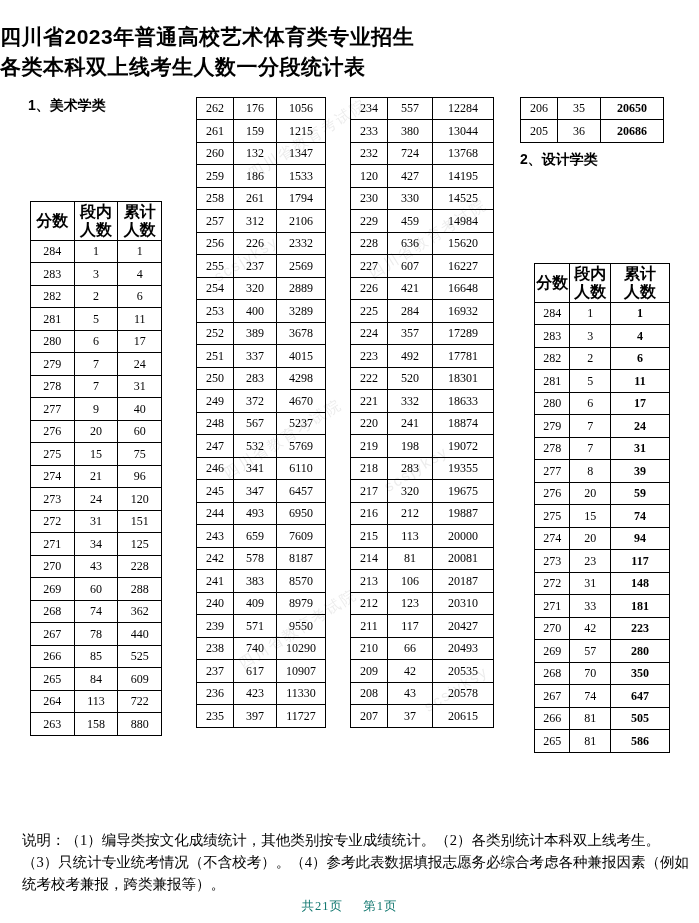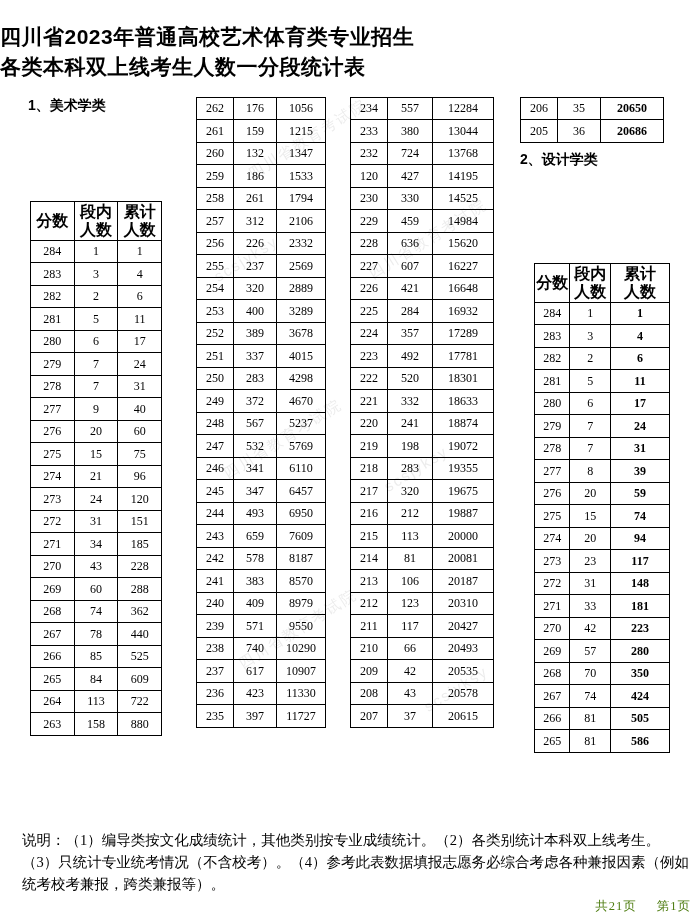--- a/index.html
+++ b/index.html
@@ -97,23 +97,23 @@
     font-size: 14.5px;
     line-height: 1.5;
     text-indent: 0;
     font-family: "Liberation Serif", "DejaVu Serif", serif;
   }
   .footer {
     position: absolute;
     left: 0;
     right: 0;
     top: 898px;
-    text-align: right;
+    text-align: center;
     font-size: 12.5px;
-    color: #4d7c0f;
+    color: #0f766e;
     letter-spacing: 1px;
   }
   .footer span { margin: 0 8px; }
 
   
   .wm {
     position: absolute;
     color: rgba(150,150,150,0.18);
     font-size: 15px;
     font-family: "Liberation Sans", "DejaVu Sans", sans-serif;
@@ -226,21 +226,21 @@
               <td>120</td>
             </tr>
             <tr>
               <td>272</td>
               <td>31</td>
               <td>151</td>
             </tr>
             <tr>
               <td>271</td>
               <td>34</td>
-              <td>185</td>
+              <td>125</td>
             </tr>
             <tr>
               <td>270</td>
               <td>43</td>
               <td>228</td>
             </tr>
             <tr>
               <td>269</td>
               <td>60</td>
               <td>288</td>
@@ -685,21 +685,21 @@
               <td>280</td>
             </tr>
             <tr>
               <td>268</td>
               <td>70</td>
               <td>350</td>
             </tr>
             <tr>
               <td>267</td>
               <td>74</td>
-              <td>424</td>
+              <td>647</td>
             </tr>
             <tr>
               <td>266</td>
               <td>81</td>
               <td>505</td>
             </tr>
             <tr>
               <td>265</td>
               <td>81</td>
               <td>586</td>

